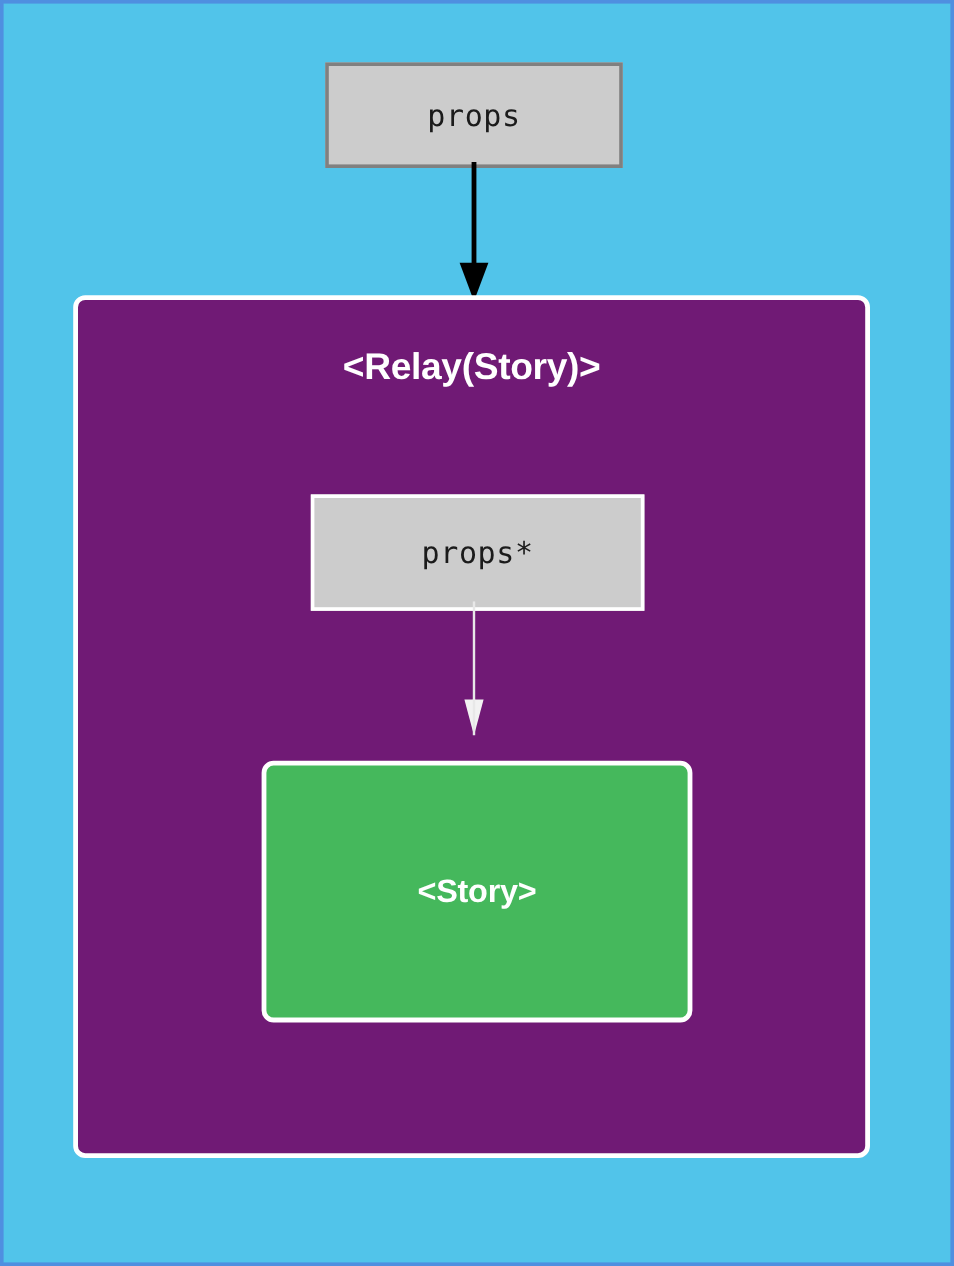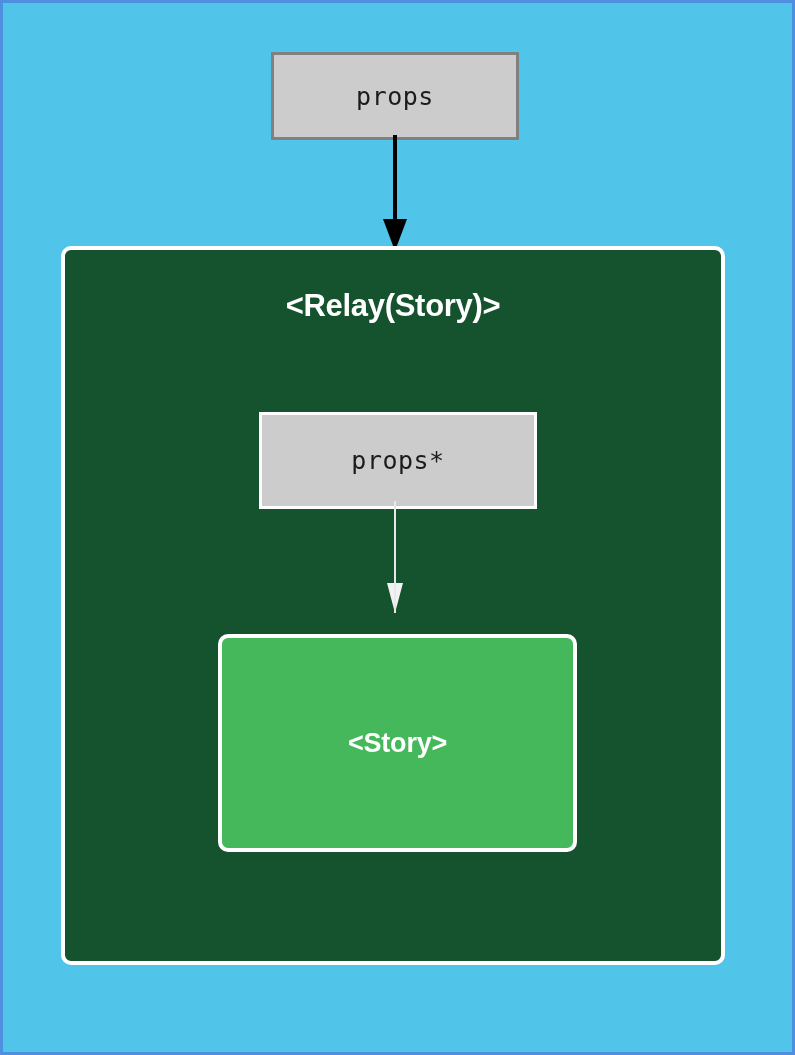--- a/index.html
+++ b/index.html
@@ -60,21 +60,21 @@
   }
 
   
   .relay-container {
     position: absolute;
     left: 58px;
     top: 243px;
     width: 664px;
     height: 719px;
     box-sizing: border-box;
-    background: #14532d;
+    background: #701a75;
     border: 4px solid #ffffff;
     border-radius: 10px;
   }
 
   .relay-title {
     position: absolute;
     left: 0;
     right: 0;
     top: 40px;
     text-align: center;

